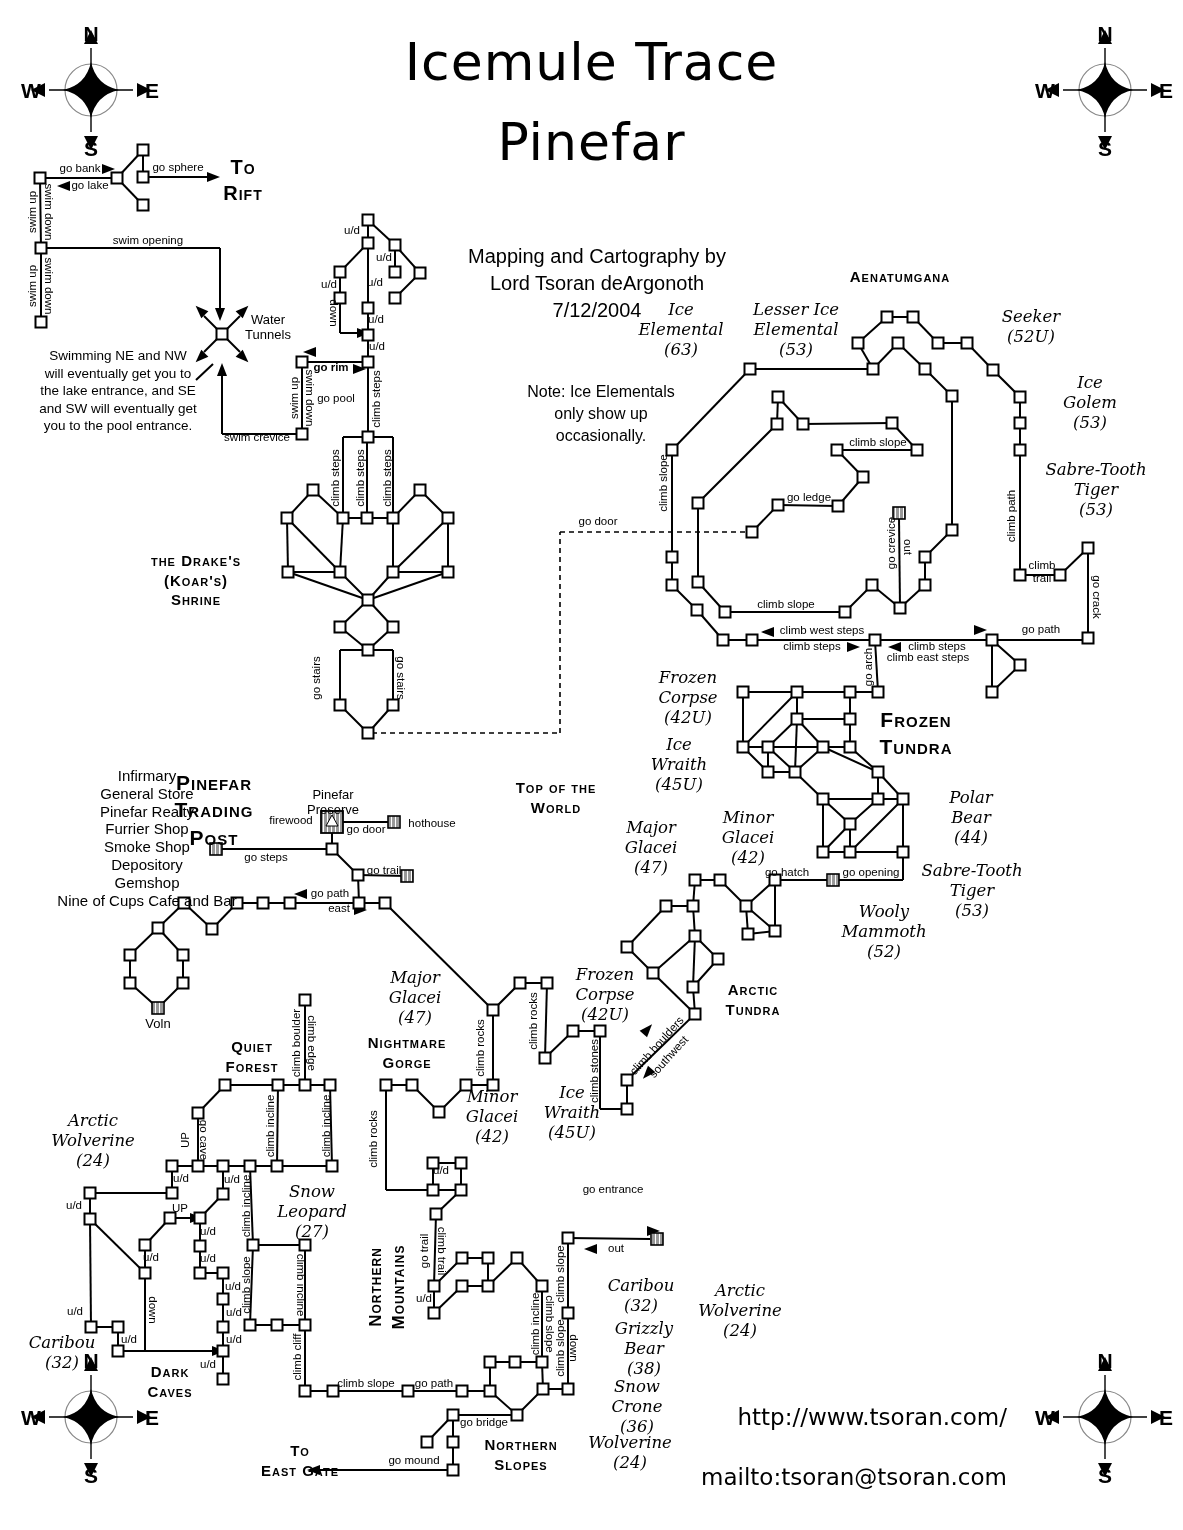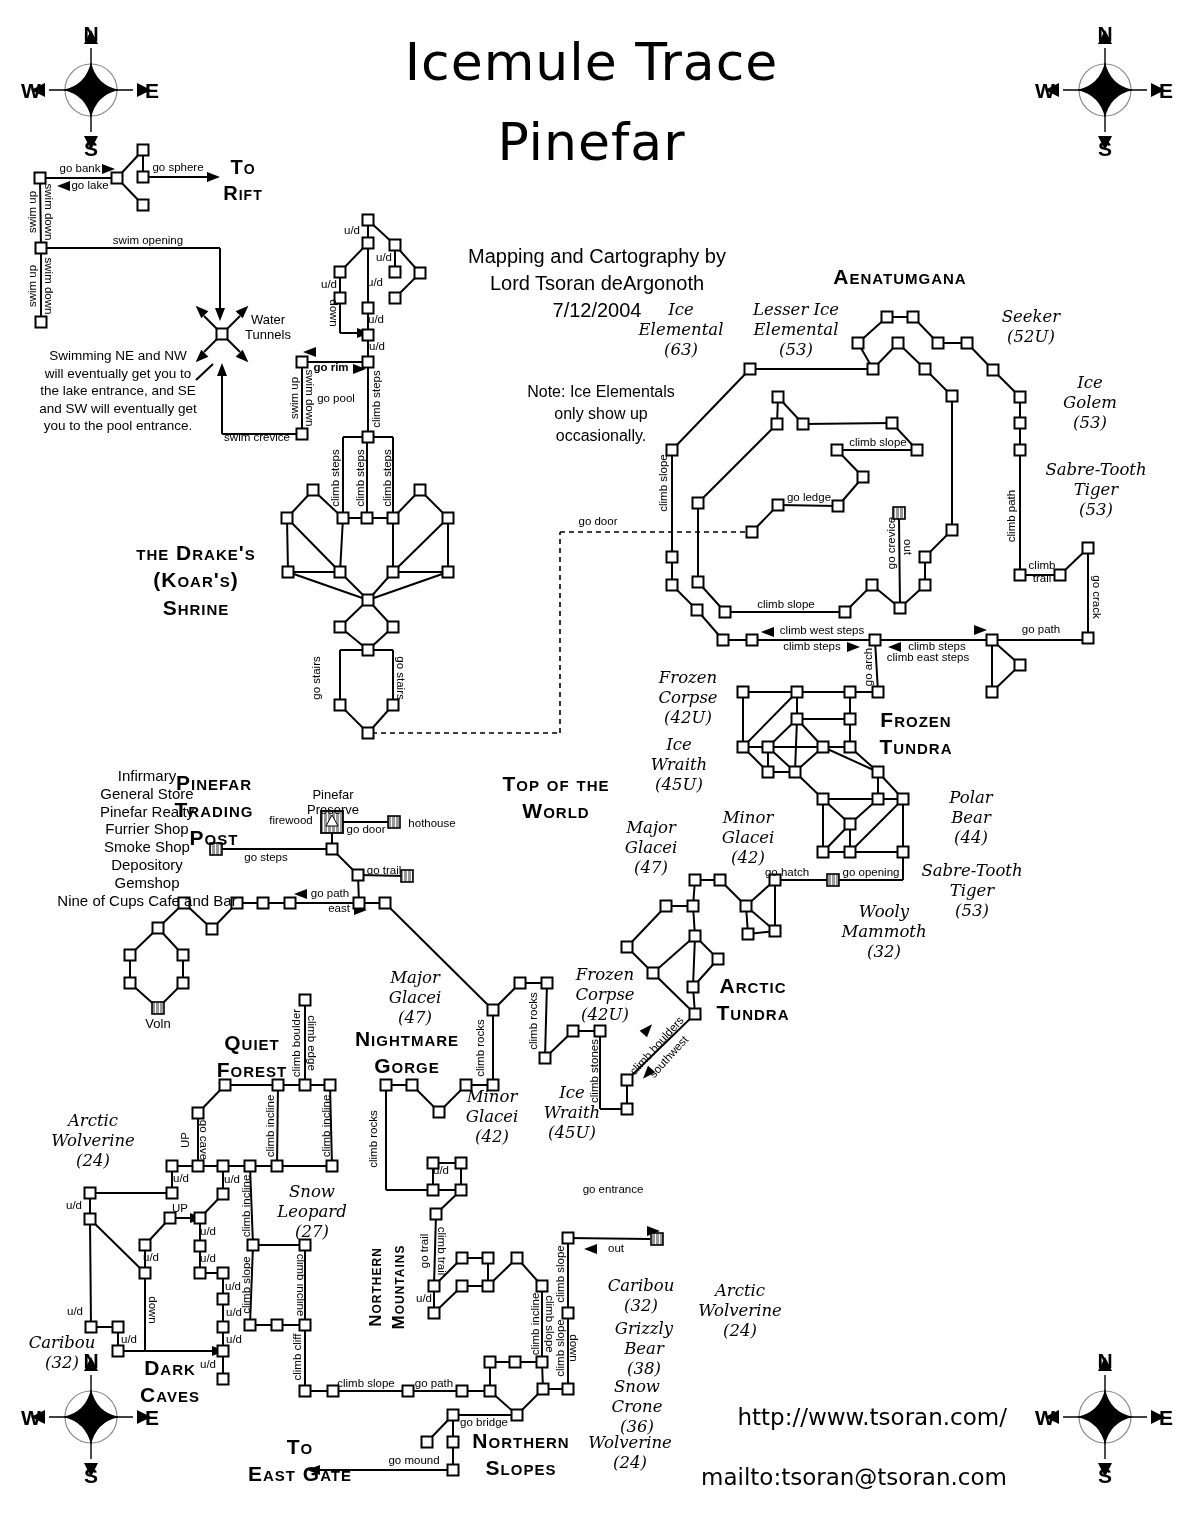--- a/index.html
+++ b/index.html
@@ -5,21 +5,21 @@
   html,body{margin:0;padding:0;background:#fff;}
   #map{position:relative;width:1183px;height:1530px;background:#fff;overflow:hidden;
        font-family:"Liberation Sans",sans-serif;color:#000;}
   #gfx{position:absolute;left:0;top:0;}
   #labels{position:absolute;left:0;top:0;width:1161px;height:1530px;}
   .lbl{position:absolute;white-space:pre;text-align:center;line-height:1.15;}
   .k-p {font-size:11.5px;}
   .k-p2{font-size:13px;}
   .k-c {font-family:"DejaVu Serif",serif;font-style:italic;font-size:16.5px;line-height:1.22;}
   .k-h18,.k-h19,.k-h20,.k-h21{font-weight:bold;font-variant:small-caps;letter-spacing:1px;line-height:1.3;}
-  .k-h18{font-size:17px;} .k-h19{font-size:21px;} .k-h20{font-size:20px;} .k-h21{font-size:21px;}
+  .k-h18{font-size:17px;} .k-h19{font-size:15px;} .k-h20{font-size:20px;} .k-h21{font-size:21px;}
   .title{position:absolute;width:100%;text-align:center;font-family:"DejaVu Sans",sans-serif;
          font-size:52px;transform:translateY(-50%);letter-spacing:1px;}
   .credits{position:absolute;text-align:center;font-size:20px;line-height:27px;transform:translate(-50%,-50%);white-space:pre-line;}
   .noteblock{position:absolute;text-align:center;transform:translate(-50%,-50%);white-space:pre-line;}
   #swim-note{font-size:13.5px;line-height:17.5px;}
   #elem-note{font-size:16px;line-height:22px;}
   #shop-list{font-size:15px;line-height:17.8px;margin-left:8px;}
   #site-links{font-size:23px;line-height:30px;font-family:"DejaVu Sans",sans-serif;text-align:right;}
 </style>
 </head>
@@ -797,21 +797,21 @@
 Glacei
 (47)</div>
       <div class="lbl k-c" style="left: 748px; top: 838px; transform: translate(-50%, -50%) rotate(0deg);">Minor
 Glacei
 (42)</div>
       <div class="lbl k-c" style="left: 972px; top: 891px; transform: translate(-50%, -50%) rotate(0deg);">Sabre-Tooth
 Tiger
 (53)</div>
       <div class="lbl k-c" style="left: 884px; top: 932px; transform: translate(-50%, -50%) rotate(0deg);">Wooly
 Mammoth
-(32)</div>
+(52)</div>
       <div class="lbl k-c" style="left: 605px; top: 995px; transform: translate(-50%, -50%) rotate(0deg);">Frozen
 Corpse
 (42U)</div>
       <div class="lbl k-c" style="left: 415px; top: 998px; transform: translate(-50%, -50%) rotate(0deg);">Major
 Glacei
 (47)</div>
       <div class="lbl k-c" style="left: 572px; top: 1113px; transform: translate(-50%, -50%) rotate(0deg);">Ice
 Wraith
 (45U)</div>
       <div class="lbl k-c" style="left: 492px; top: 1117px; transform: translate(-50%, -50%) rotate(0deg);">Minor

